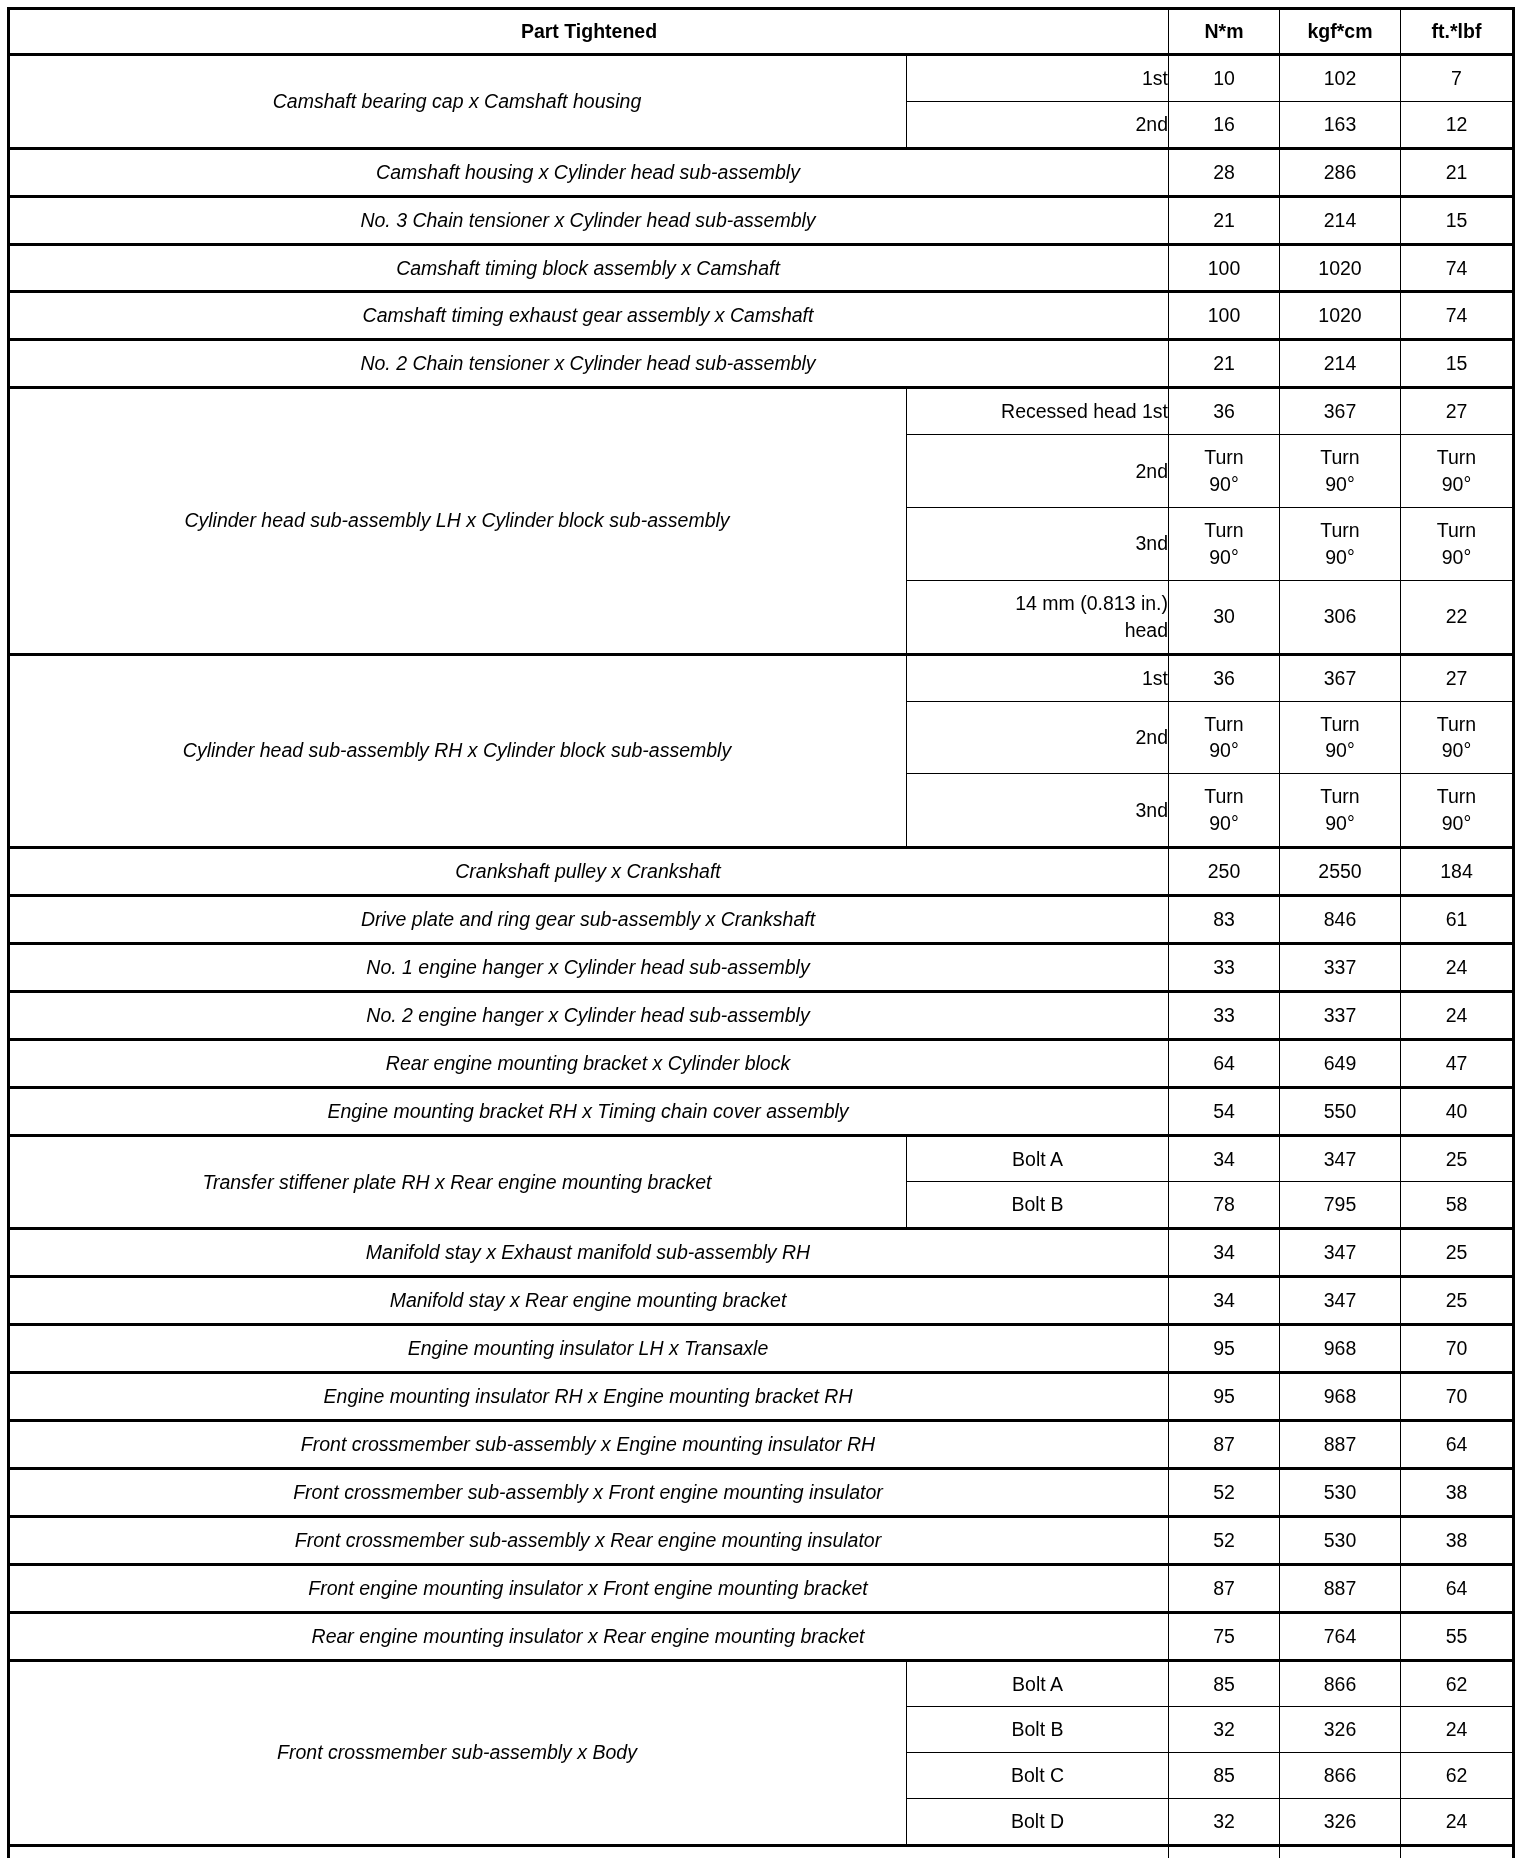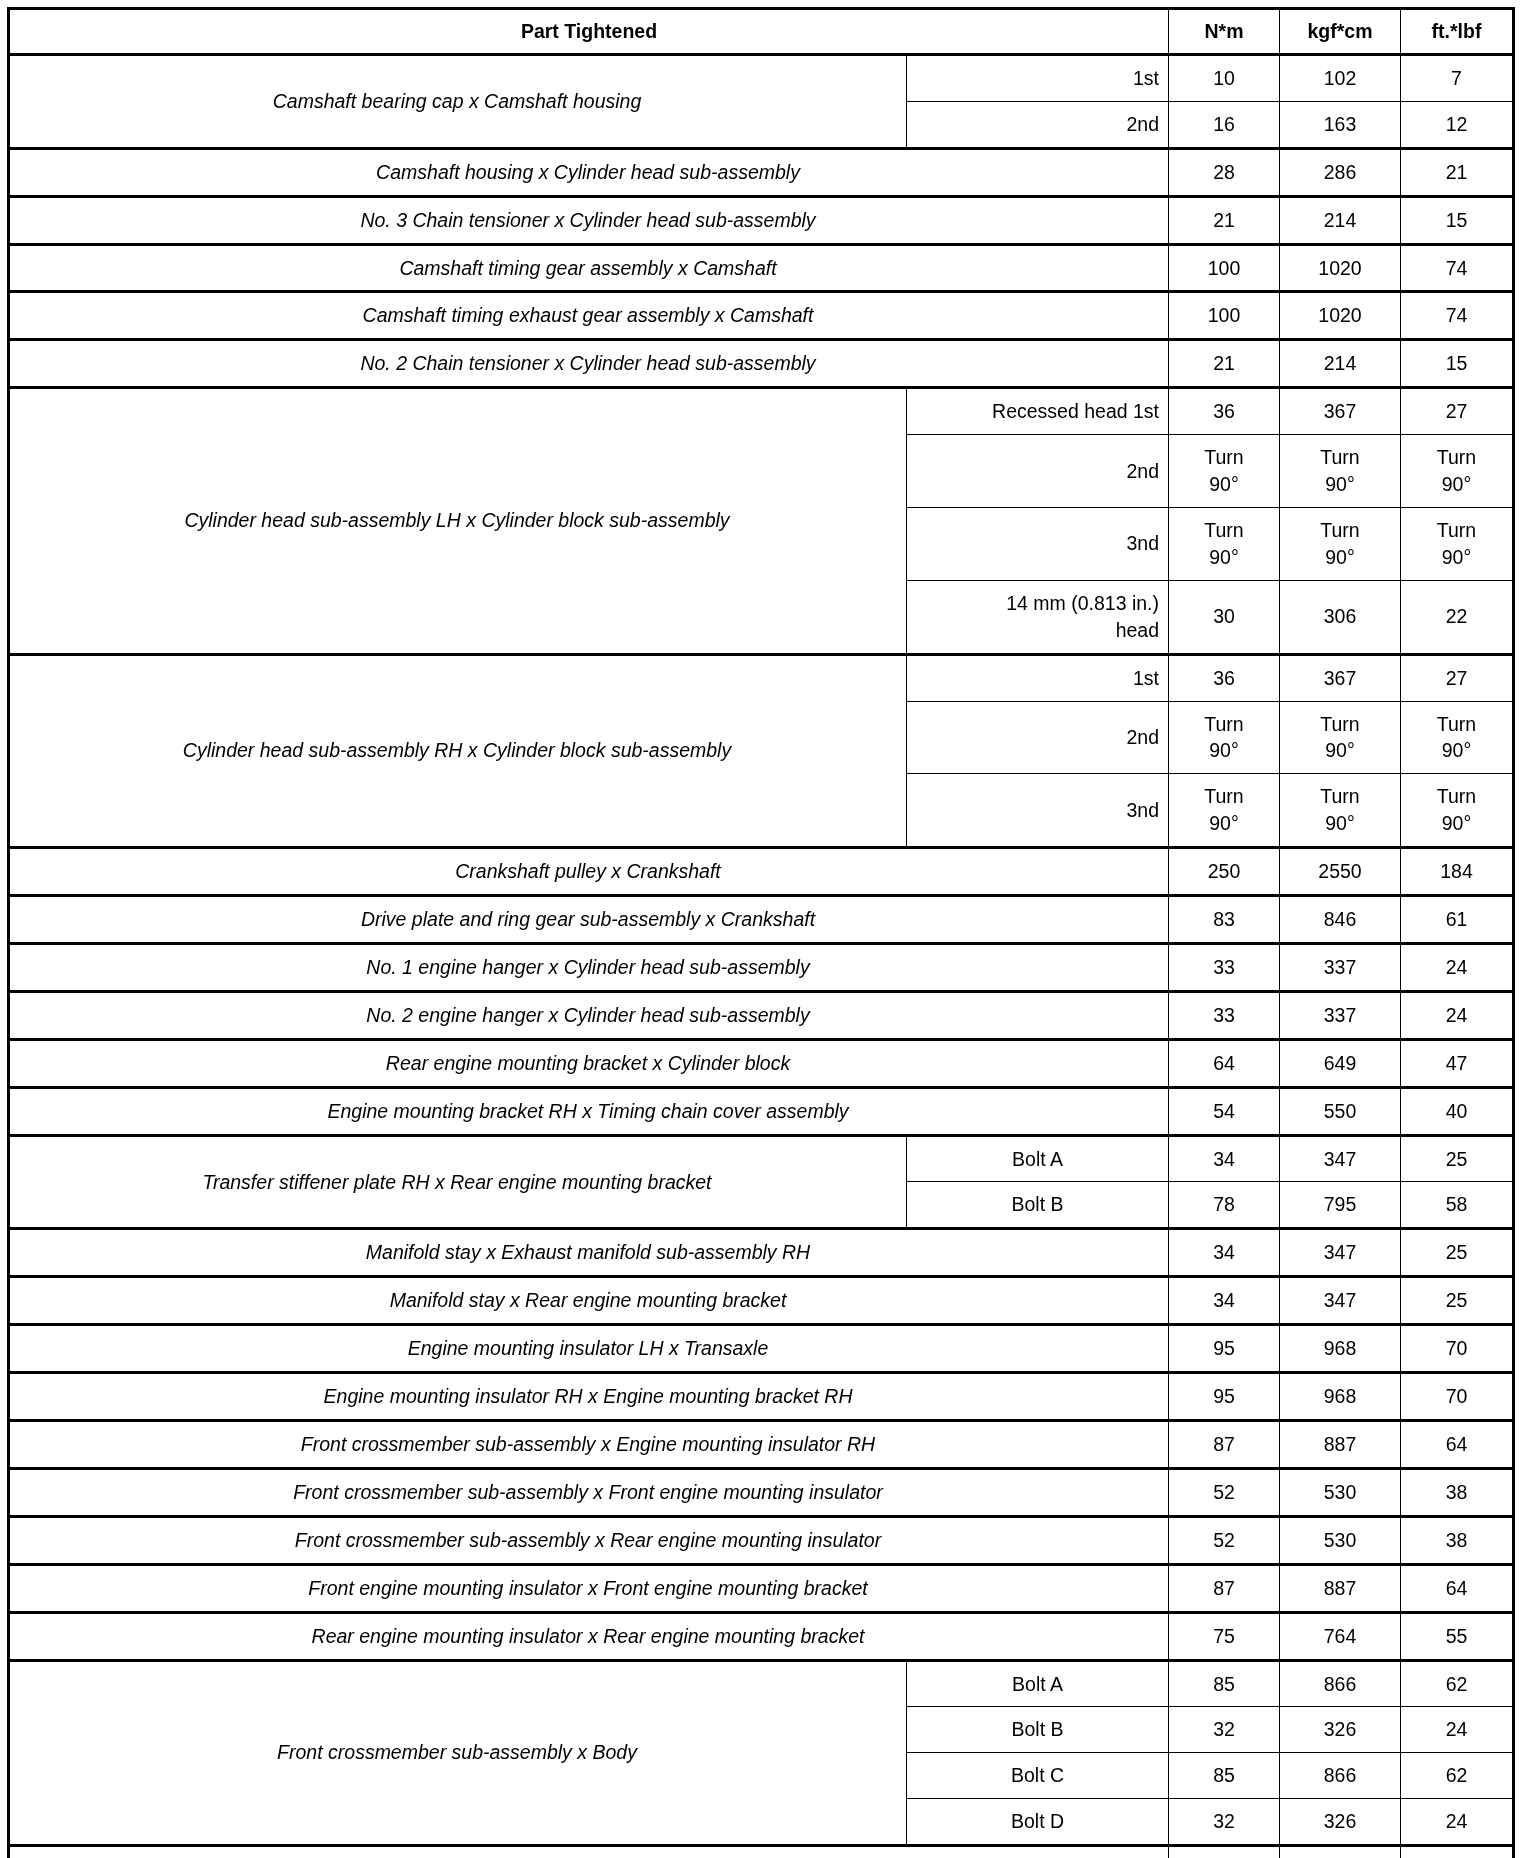--- a/index.html
+++ b/index.html
@@ -38,21 +38,21 @@
     text-align: center;
     padding: 8px 8px;
     border-bottom: 3px solid #000;
   }
   td.part-cell {
     text-align: center;
     padding: 9px 8px 9px 6px;
     font-style: italic;
   }
   td.sub-cell {
-    padding: 9px 9px;
+    padding: 9px 0;
     white-space: pre-line;
   }
   td.sub-cell.right { text-align: right; }
   td.sub-cell.left  { text-align: center; }
   td.val-cell {
     text-align: center;
     padding: 9px 3px;
     white-space: pre-line;
   }
   tr.group-start td {
@@ -99,21 +99,21 @@
           <td class="val-cell">286</td>
           <td class="val-cell">21</td>
         </tr>
         <tr class="group-start">
           <td class="part-cell" rowspan="1" colspan="2">No. 3 Chain tensioner x Cylinder head sub-assembly</td>
           <td class="val-cell">21</td>
           <td class="val-cell">214</td>
           <td class="val-cell">15</td>
         </tr>
         <tr class="group-start">
-          <td class="part-cell" rowspan="1" colspan="2">Camshaft timing gear assembly x Camshaft</td>
+          <td class="part-cell" rowspan="1" colspan="2">Camshaft timing block assembly x Camshaft</td>
           <td class="val-cell">100</td>
           <td class="val-cell">1020</td>
           <td class="val-cell">74</td>
         </tr>
         <tr class="group-start">
           <td class="part-cell" rowspan="1" colspan="2">Camshaft timing exhaust gear assembly x Camshaft</td>
           <td class="val-cell">100</td>
           <td class="val-cell">1020</td>
           <td class="val-cell">74</td>
         </tr>

